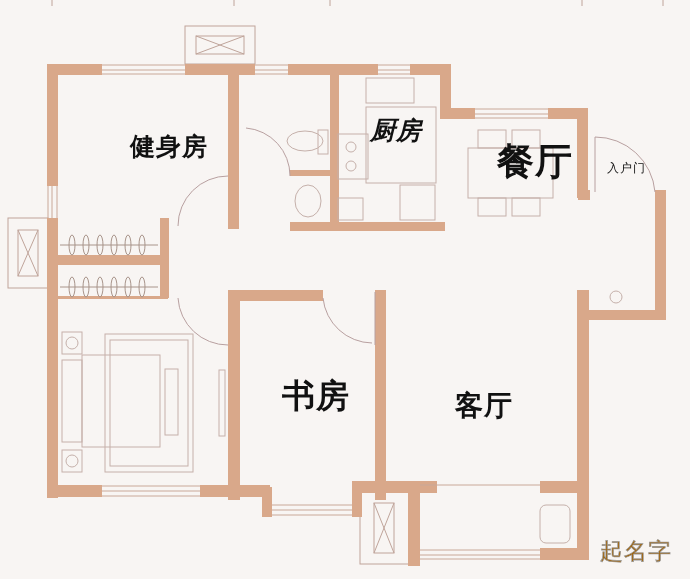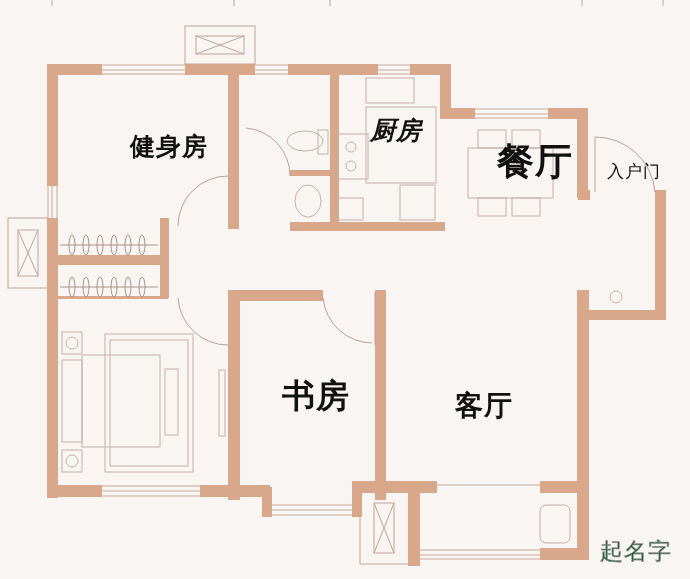--- a/index.html
+++ b/index.html
@@ -1,20 +1,20 @@
 <!DOCTYPE html>
 <html><head>
 <meta charset="utf-8">
 <style>
   html,body{margin:0;padding:0;background:#f8f5f3;}
   body{width:690px;height:579px;overflow:hidden;position:relative;font-family:"DejaVu Sans","Liberation Sans",sans-serif;}
   svg{position:absolute;left:0;top:0;}
   .lbl{position:absolute;color:#111;font-weight:bold;font-size:25px;letter-spacing:1px;white-space:nowrap;}
-  .lbl.sm{font-size:17px;font-weight:normal;}
-  .wm{position:absolute;left:600px;top:536px;font-size:23px;color:#14532d;-webkit-text-stroke:0.7px #9a9a9a;letter-spacing:1px;}
+  .lbl.sm{font-size:12px;font-weight:normal;}
+  .wm{position:absolute;left:600px;top:536px;font-size:23px;color:#a16207;-webkit-text-stroke:0.7px #9a9a9a;letter-spacing:1px;}
 </style>
 </head>
 <body>
 
 <svg width="690" height="579" viewBox="0 0 690 579">
   <g fill="none" stroke="#bfa49a" stroke-width="1">
 
     <line x1="52" y1="0" x2="52" y2="6"></line>
       <line x1="234" y1="0" x2="234" y2="6"></line>
       <line x1="330" y1="0" x2="330" y2="6"></line>

